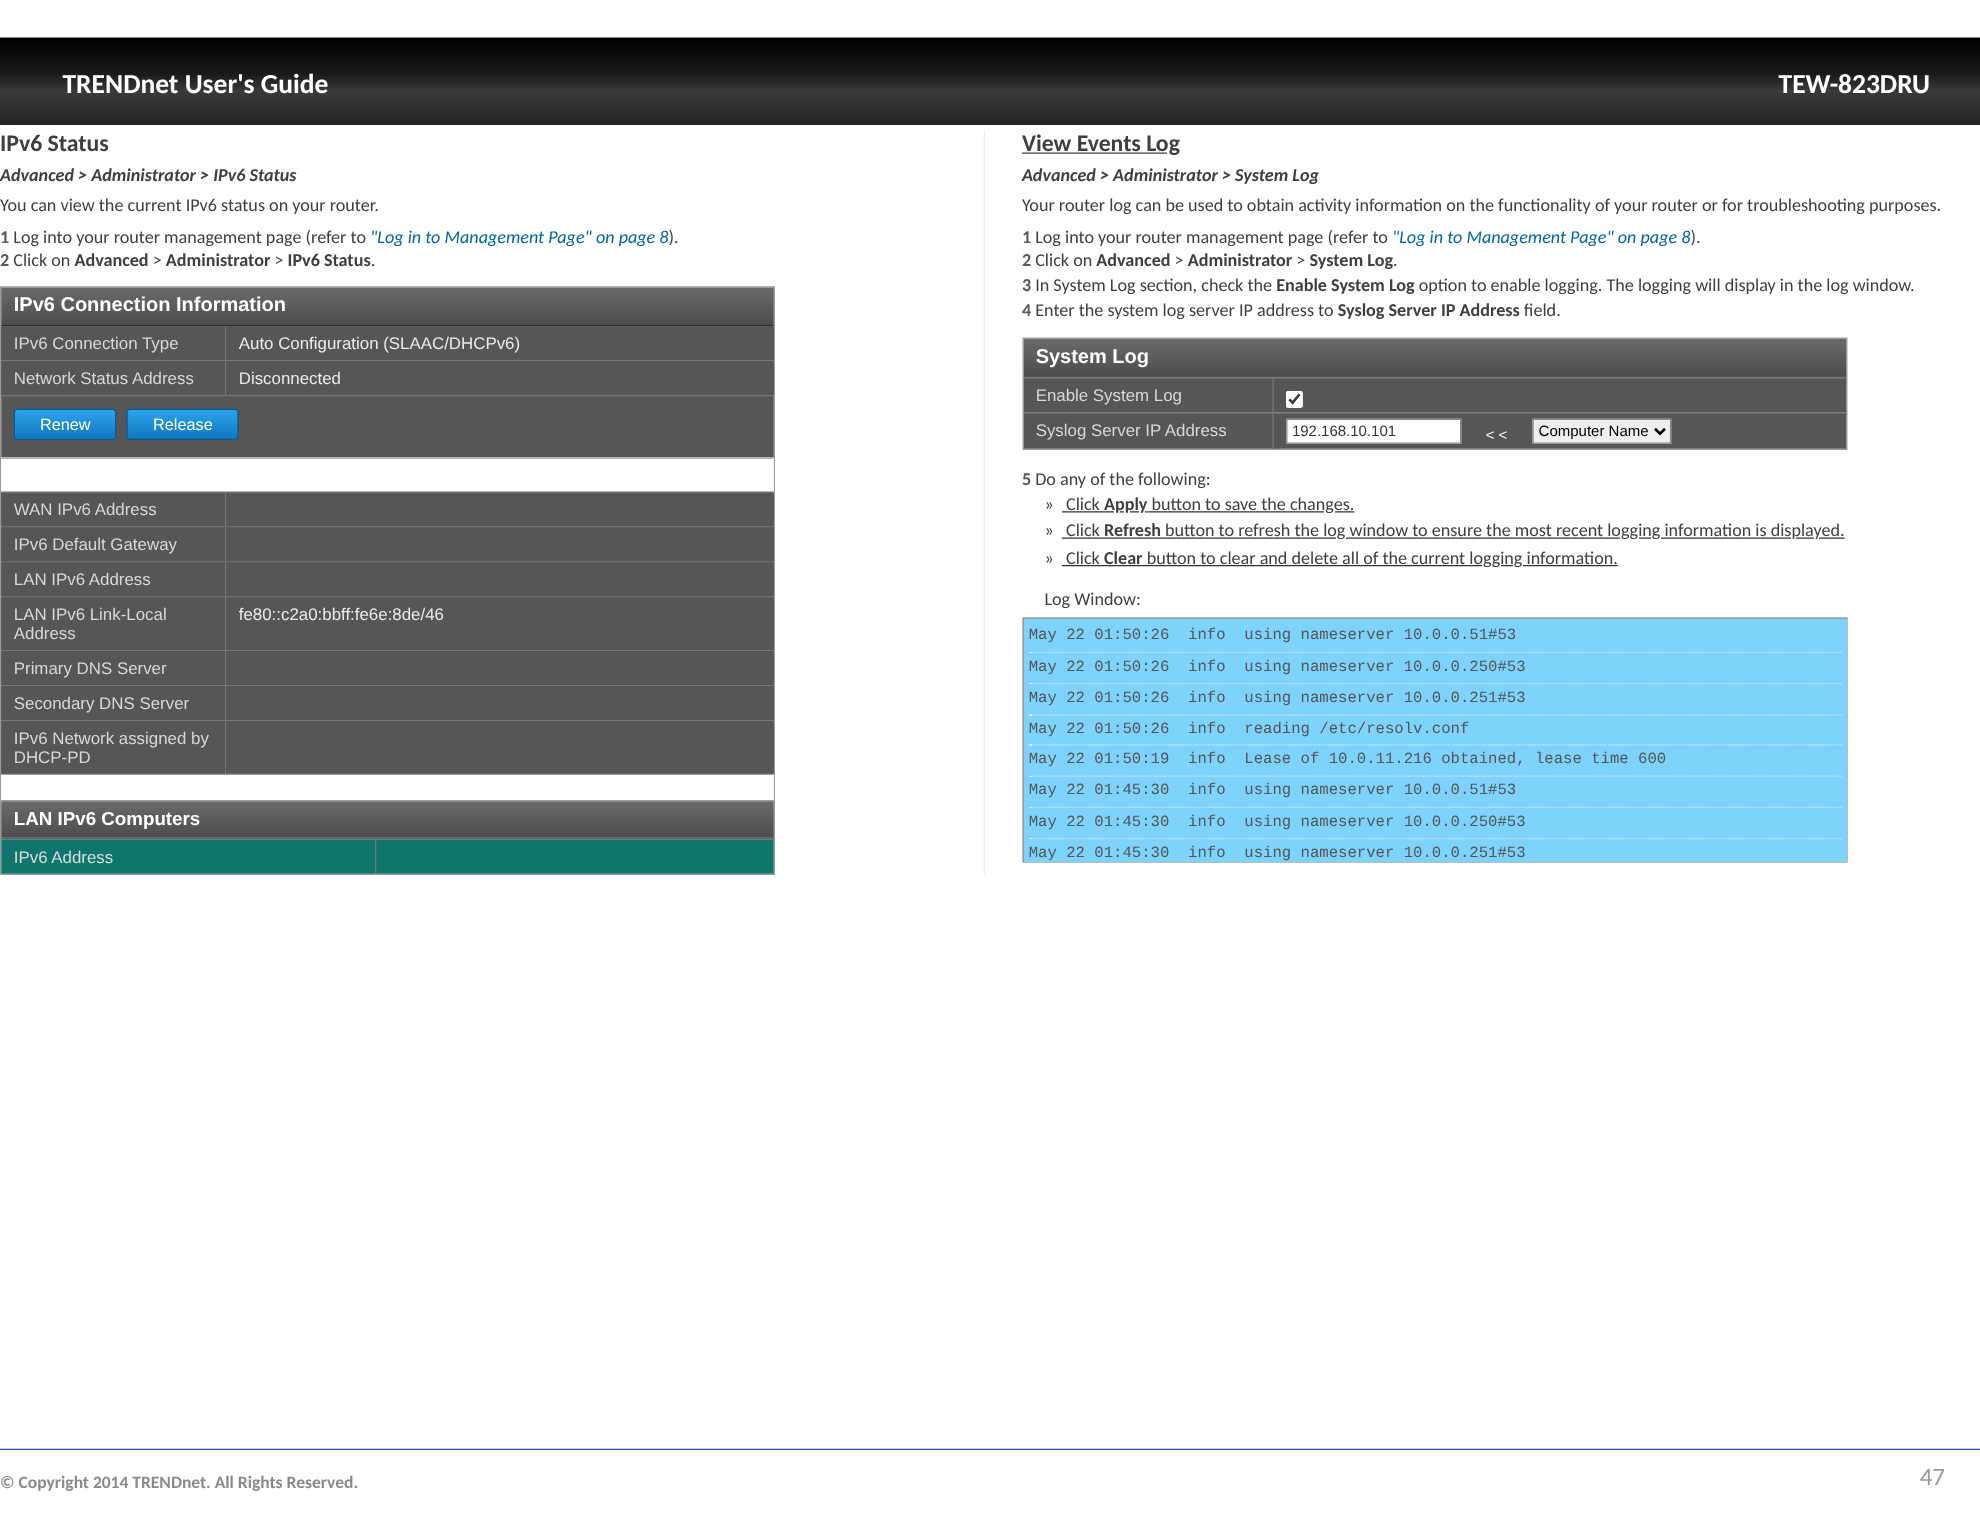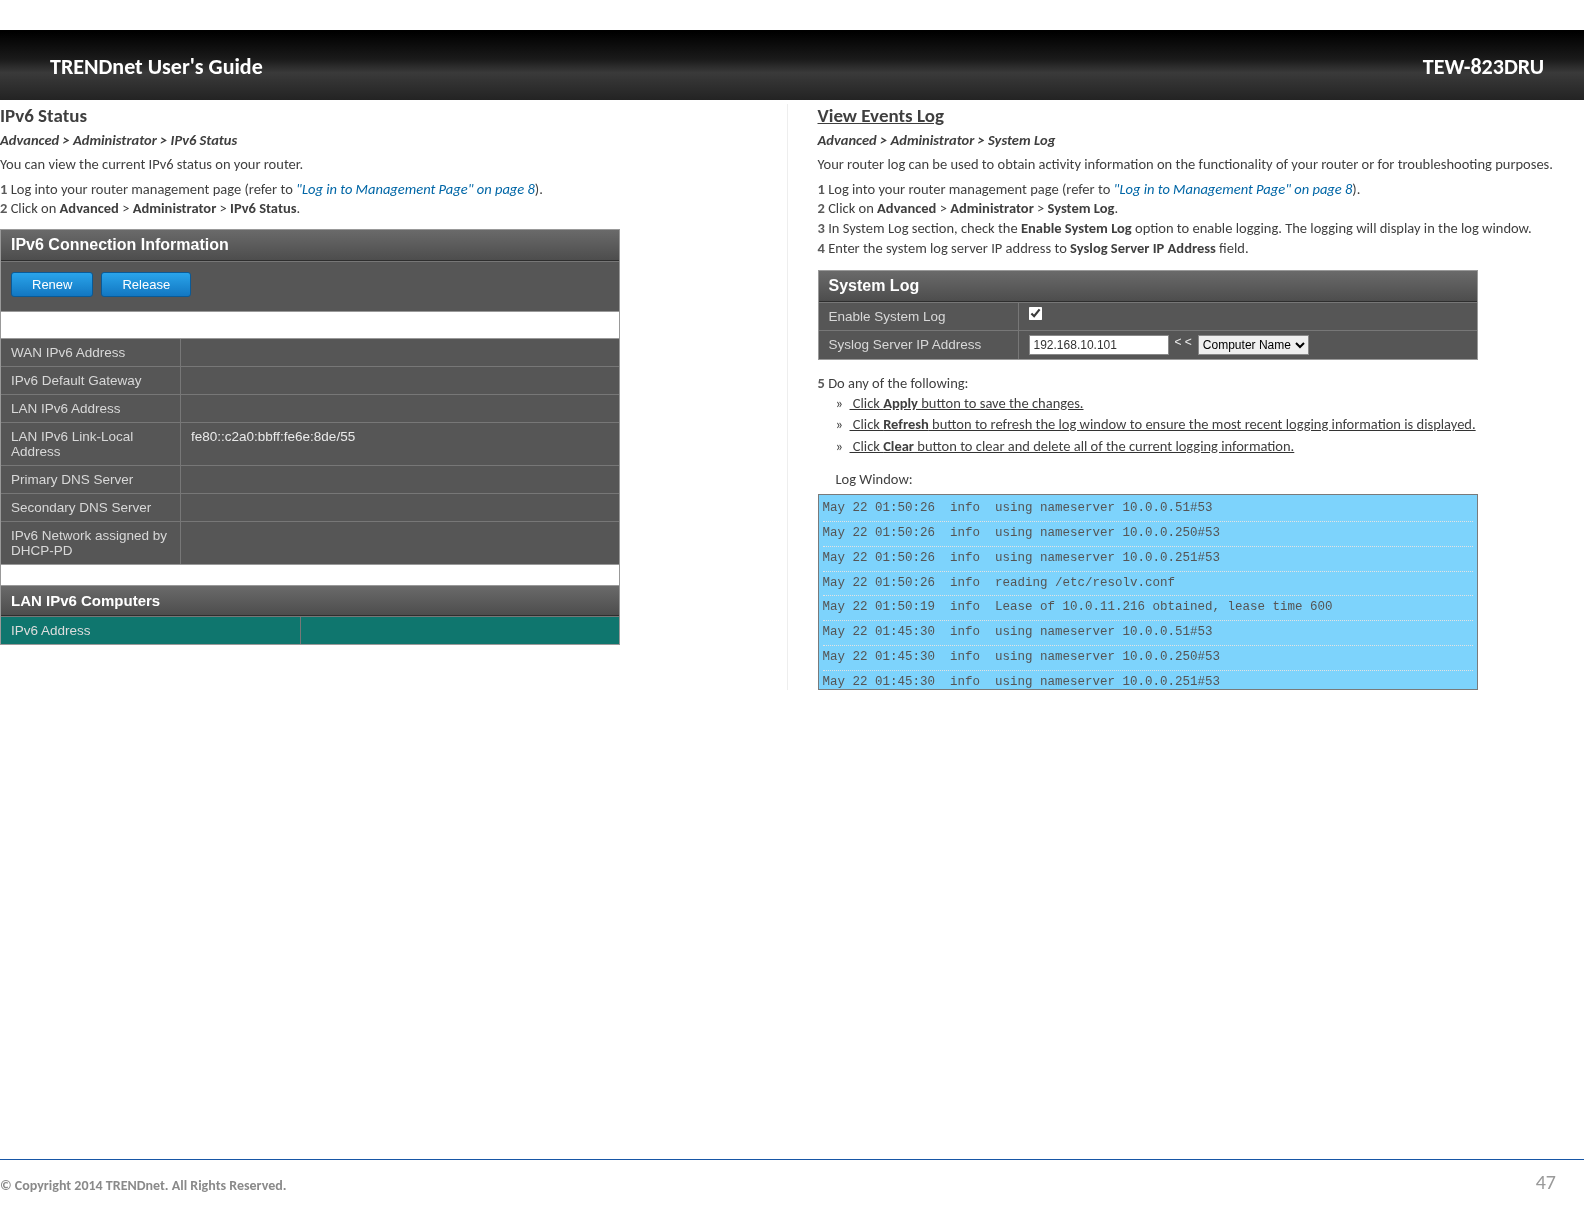--- a/index.html
+++ b/index.html
@@ -77,21 +77,21 @@
 
   
   .syslog-panel {
     width: 660px; margin-top: 12px; border: 1px solid #999;
     font-family: Arial, sans-serif; font-size: 13.5px;
   }
   .syslog-row {
     display:flex; background:#565656; color:#d8d8d8; border-top:1px solid #777;
   }
   .syslog-key { width:200px; padding:6px 10px; border-right:1px solid #777; }
-  .syslog-val { flex:1; padding:4px 10px; display:flex; align-items:flex-start; gap:6px; }
+  .syslog-val { flex:1; padding:4px 10px; display:flex; align-items:flex-end; gap:20px; }
   .syslog-val input[type=checkbox]{ transform: scale(1.05); accent-color:#fff; }
   .syslog-val input[type=text]{
     height:20px; font-size:12px; padding:1px 4px; border:1px solid #888; background:#fff; color:#333;
   }
   .syslog-val select{
     height:20px; font-size:12px; border:1px solid #888; background:#efefef;
   }
   .lessless { color:#eee; font-size:12px; }
 
   
@@ -128,41 +128,51 @@
     <p class="body">You can view the current IPv6 status on your router.</p>
     <div class="step">
       <span class="num">1 </span><span>Log into your router management page (refer to </span><span class="link-ref">"Log in to Management Page" on page 8</span><span>).</span>
     </div>
     <div class="step">
       <span class="num">2 </span>Click on <b>Advanced</b> &gt; <b>Administrator</b> &gt; <b>IPv6 Status</b>.
     </div>
 
     <div class="ipv6-panel">
       <div class="panel-title">IPv6 Connection Information</div>
+      <div>
+        <div class="kv-row">
+          <div class="kv-key">IPv6 Connection Type</div>
+          <div class="kv-val">Auto Configuration (SLAAC/DHCPv6)</div>
+        </div>
+        <div class="kv-row">
+          <div class="kv-key">Network Status Address</div>
+          <div class="kv-val">Disconnected</div>
+        </div>
+      </div>
       <div class="btn-row">
         <button class="btn-blue">Renew</button>
         <button class="btn-blue">Release</button>
       </div>
       <div class="mid-spacer"></div>
       <div>
         <div class="kv-row">
             <div class="kv-key">WAN IPv6 Address</div>
             <div class="kv-val"></div>
           </div>
         <div class="kv-row">
             <div class="kv-key">IPv6 Default Gateway</div>
             <div class="kv-val"></div>
           </div>
         <div class="kv-row">
             <div class="kv-key">LAN IPv6 Address</div>
             <div class="kv-val"></div>
           </div>
         <div class="kv-row">
             <div class="kv-key">LAN IPv6 Link-Local Address</div>
-            <div class="kv-val">fe80::c2a0:bbff:fe6e:8de/55</div>
+            <div class="kv-val">fe80::c2a0:bbff:fe6e:8de/46</div>
           </div>
         <div class="kv-row">
             <div class="kv-key">Primary DNS Server</div>
             <div class="kv-val"></div>
           </div>
         <div class="kv-row">
             <div class="kv-key">Secondary DNS Server</div>
             <div class="kv-val"></div>
           </div>
         <div class="kv-row">

